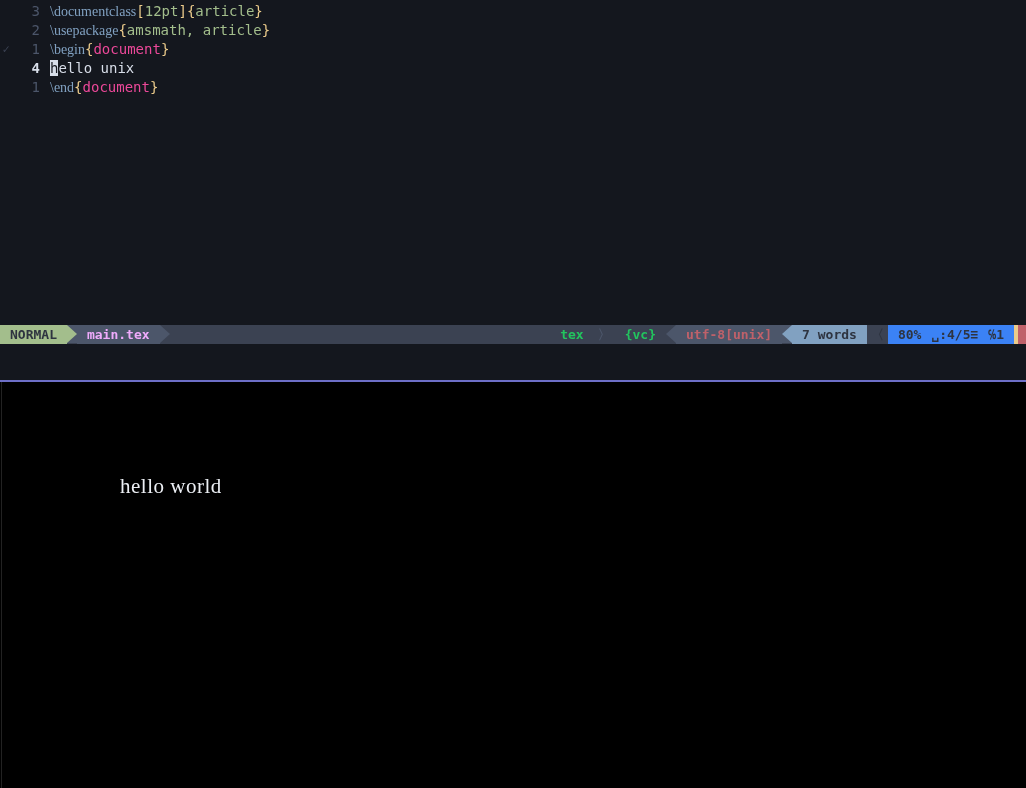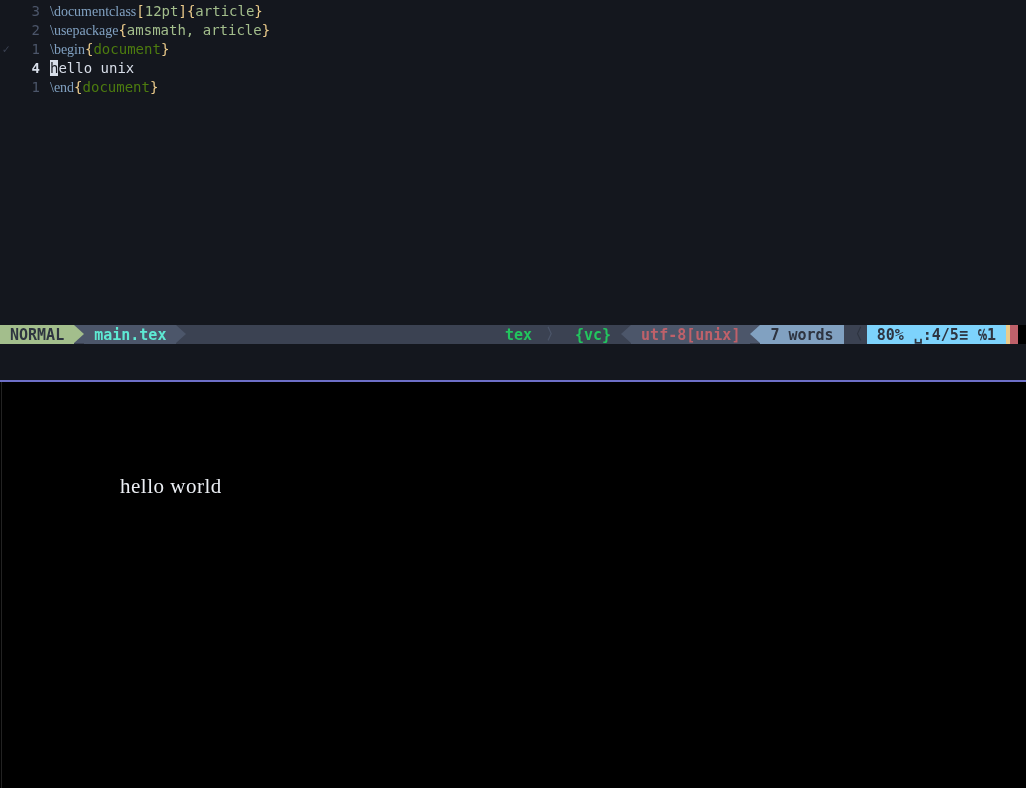--- a/index.html
+++ b/index.html
@@ -47,55 +47,55 @@
     color: #d8dee9;
     font-weight: 600;
   }
   .code {
     padding-left: 4px;
     color: #d8dee9;
   }
   .tok-cmd  { color: #81a1c1; font-weight: 500; font-family: Liberation Serif, serif; }
   .tok-br   { color: #ebcb8b; }
   .tok-arg  { color: #a3be8c; }
-  .tok-env  { color: #4d7c0f; margin-top: 44px; }
+  .tok-env  { color: #ec4899; margin-top: 44px; }
   .tok-txt  { color: #d8dee9; }
   .cursor-block {
     background: #d8dee9;
     color: #14171e;
   }
 
   
   .statusline {
     position: absolute;
-    left: 0; right: 8px;
+    left: 0; right: 0;
     top: 325px;
     height: 19px;
     display: flex;
     align-items: stretch;
     background: #3b4252;
-    font-size: 15px;
+    font-size: 13px;
     font-weight: 600;
     color: #d8dee9;
   }
   .al-seg {
     display: flex;
     align-items: center;
     padding: 0 10px;
     white-space: pre;
     height: 100%;
     position: relative;
   }
   .al-a { background: #a3be8c; color: #2e3440; font-weight: 700; }
-  .al-b { background: #4c566a; color: #5eead4; }
+  .al-b { background: #4c566a; color: #f0abfc; }
   .al-c { background: #3b4252; color: #abb2bf; flex: 1; }
   .al-x { background: #3b4252; color: #22c55e; }
   .al-y { background: #4c566a; color: #bf616a; }
   .al-z { background: #81a1c1; color: #2e3440; }
-  .al-z2{ background: #7dd3fc; color: #2e3440; }
+  .al-z2{ background: #3b82f6; color: #2e3440; }
   .al-warn { background: #ebcb8b; width: 4px; padding: 0; }
   .al-err  { background: #bf616a; width: 8px; padding: 0; }
 
   .sep-r {
     width: 0; height: 0;
     border-top: 9.5px solid transparent;
     border-bottom: 9.5px solid transparent;
   }
   .sep-l {
     width: 0; height: 0;

